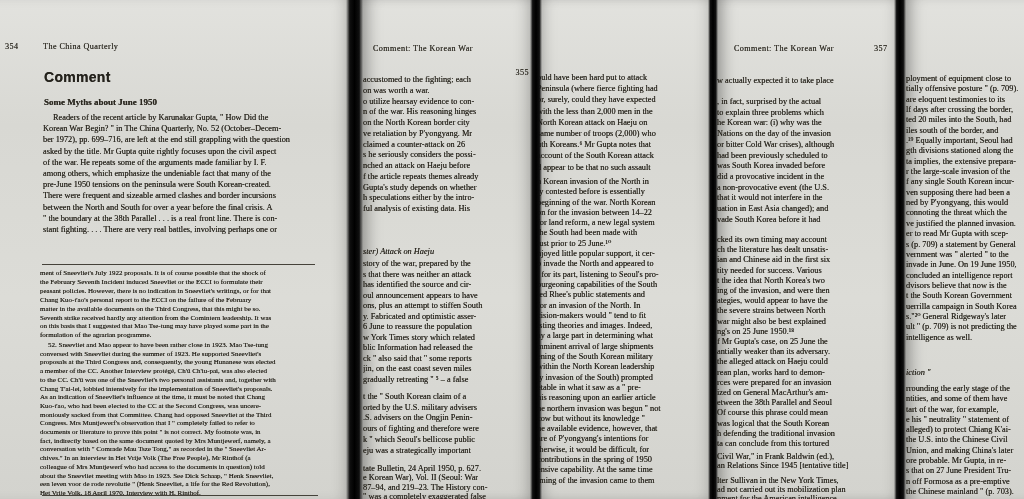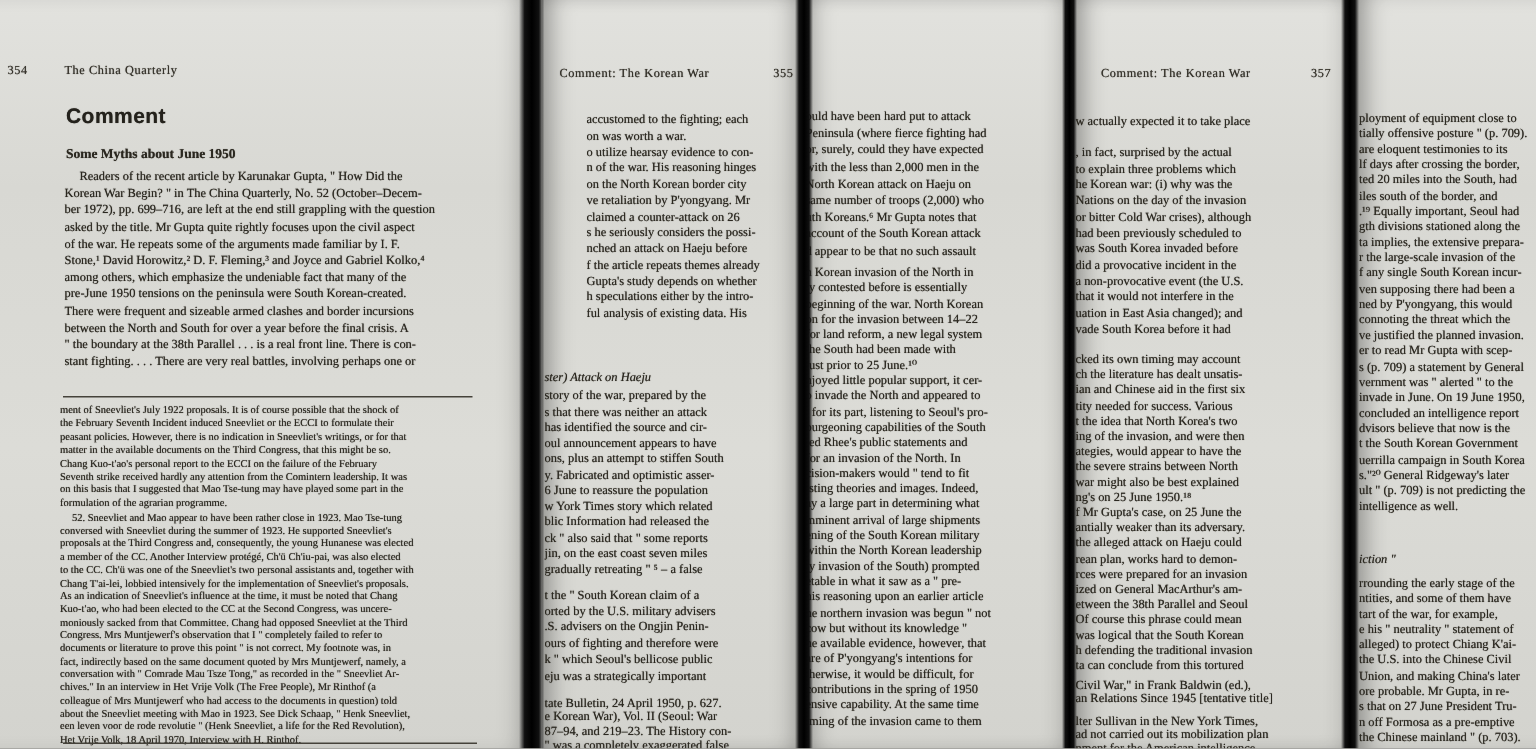--- a/index.html
+++ b/index.html
@@ -37,23 +37,23 @@
   .indent-first .line:first-child{text-indent:10px;}
   .rule{position:absolute;height:1px;background:#45423a;}
   #p1 .rule1{top:264px;left:42px;width:273px;}
   #p1 .rule2{top:495px;left:42px;width:276px;}
   .p1fn1{top:269px;left:40px;width:284px;font-size:7px;line-height:8.9px;}
   .p1fn2{top:341px;left:40px;width:284px;font-size:7px;line-height:8.7px;}
   .indent-fn .line:first-child{text-indent:8px;}
   
   #p2 .hdr{top:44px;}
   #p2 .hdr .ttl{left:12px;}
-  #p2 .hdr .num{right:6px;}
+  #p2 .hdr .num{right:6px;margin-top:24px;}
   #p2 .blk{left:2px;width:170px;font-size:8.3px;}
-  .p2b1{top:75px;line-height:10.75px;padding-left:28px;}
+  .p2b1{top:75px;line-height:10.75px;}
   .p2h{top:247px;font-style:italic;font-size:8.4px;}
   .p2b2{top:259px;line-height:10.5px;}
   .p2b3{top:392px;line-height:10.7px;}
   .p2fn{top:464px;font-size:7.1px;line-height:9.4px;}
   
   #p3 .blk{left:2px;width:172px;font-size:8.3px;}
   .p3b1{top:72px;line-height:11.2px;}
   .p3b2{top:177px;line-height:10.3px;}
   
   #p4 .hdr{top:44px;}
@@ -82,35 +82,34 @@
       <span class="ttl">The China Quarterly</span>
     </div>
     <h1 class="cmt">Comment</h1>
     <div class="sub">Some Myths about June 1950</div>
     <div class="blk p1body indent-first">
         <div class="line">Readers of the recent article by Karunakar Gupta, " How Did the</div>
         <div class="line">Korean War Begin? " in The China Quarterly, No. 52 (October–Decem-</div>
         <div class="line">ber 1972), pp. 699–716, are left at the end still grappling with the question</div>
         <div class="line">asked by the title. Mr Gupta quite rightly focuses upon the civil aspect</div>
         <div class="line">of the war. He repeats some of the arguments made familiar by I. F.</div>
-        <div class="line">Stone,¹ David Horowitz,² D. F. Fleming,³ and Joyce and Gabriel Kolko,⁴</div>
         <div class="line">among others, which emphasize the undeniable fact that many of the</div>
         <div class="line">pre-June 1950 tensions on the peninsula were South Korean-created.</div>
         <div class="line">There were frequent and sizeable armed clashes and border incursions</div>
         <div class="line">between the North and South for over a year before the final crisis. A</div>
         <div class="line">" the boundary at the 38th Parallel . . . is a real front line. There is con-</div>
         <div class="line">stant fighting. . . . There are very real battles, involving perhaps one or</div>
       </div>
     <div class="rule rule1"></div>
     <div class="blk p1fn1">
         <div class="line">ment of Sneevliet's July 1922 proposals. It is of course possible that the shock of</div>
         <div class="line">the February Seventh Incident induced Sneevliet or the ECCI to formulate their</div>
         <div class="line">peasant policies. However, there is no indication in Sneevliet's writings, or for that</div>
+        <div class="line">Chang Kuo-t'ao's personal report to the ECCI on the failure of the February</div>
         <div class="line">matter in the available documents on the Third Congress, that this might be so.</div>
-        <div class="line">Chang Kuo-t'ao's personal report to the ECCI on the failure of the February</div>
         <div class="line">Seventh strike received hardly any attention from the Comintern leadership. It was</div>
         <div class="line">on this basis that I suggested that Mao Tse-tung may have played some part in the</div>
         <div class="line">formulation of the agrarian programme.</div>
       </div>
     <div class="blk p1fn2 indent-fn">
         <div class="line">52. Sneevliet and Mao appear to have been rather close in 1923. Mao Tse-tung</div>
         <div class="line">conversed with Sneevliet during the summer of 1923. He supported Sneevliet's</div>
         <div class="line">proposals at the Third Congress and, consequently, the young Hunanese was elected</div>
         <div class="line">a member of the CC. Another Interview protégé, Ch'ü Ch'iu-pai, was also elected</div>
         <div class="line">to the CC. Ch'ü was one of the Sneevliet's two personal assistants and, together with</div>

